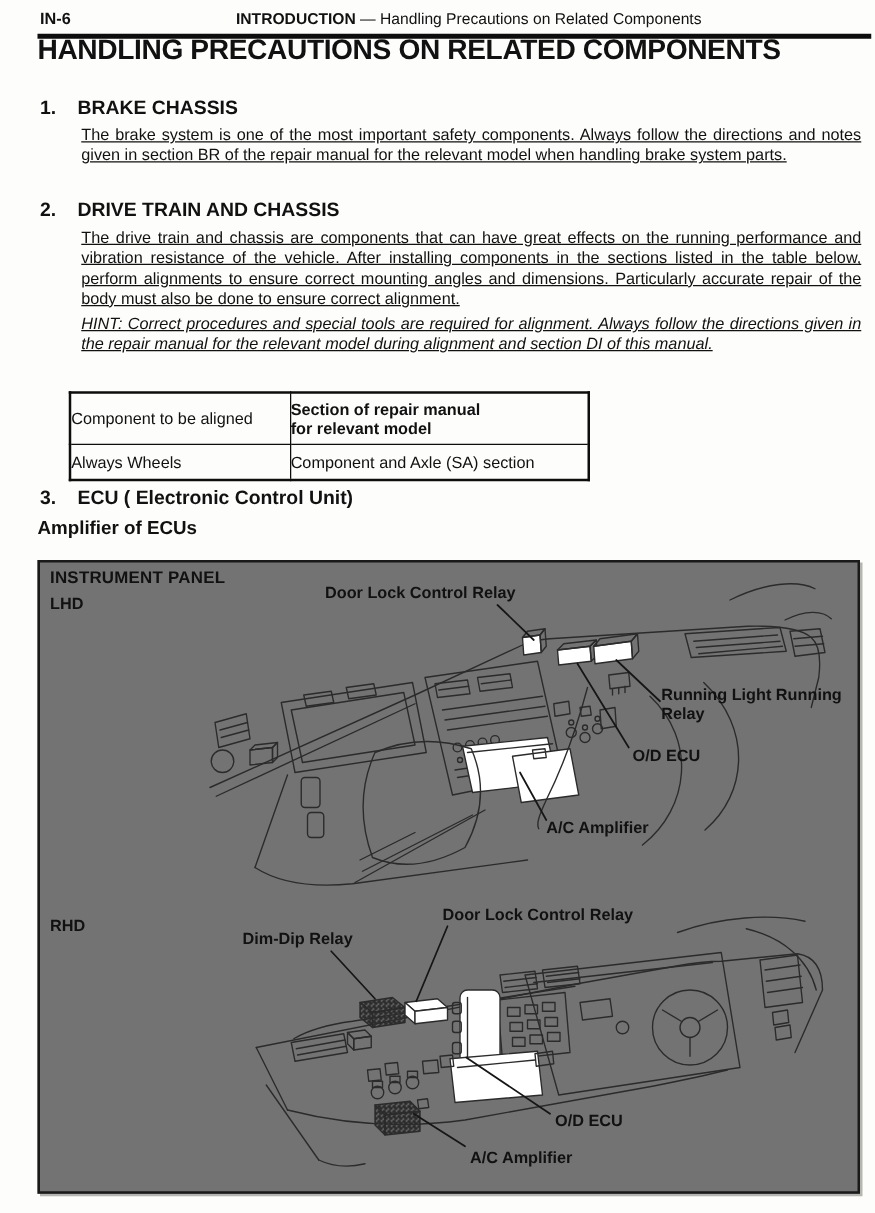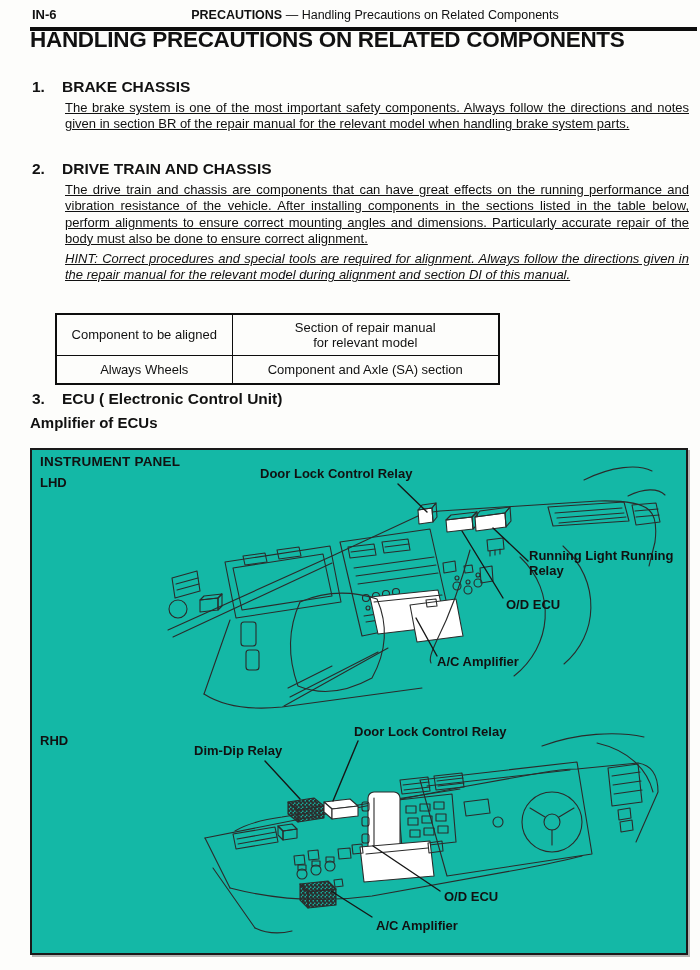--- a/index.html
+++ b/index.html
@@ -30,55 +30,55 @@
     font-size: 13px; line-height: 16.3px;
     text-align: justify;
     text-decoration: underline;
   }
   .hint { font-style: italic; }
 
   
   .align-table { border-collapse: collapse; }
   .align-table td {
     border: 1.5px solid #0d0d0d;
-    text-align: center; vertical-align: middle;
+    vertical-align: middle;
     font-size: 13px;
     margin-left: 12px;
   }
   .align-table { border: 2.5px solid #0d0d0d; }
   .tbl-c1 { width: 176px; }
-  .tbl-c2 { width: 267px; }
+  .tbl-c2 { width: 239px; font-weight: bold; }
   .tbl-head td { height: 41px; }
   .tbl-row  td { height: 29px; }
 
   .locations-head { top: 414px; left: 30px; font-size: 15px; font-weight: bold; }
 
   
   .figure-box {
     top: 448px; left: 30px; width: 658px; height: 507px;
     border: 2px solid #1a1a1a;
-    background: #14b8a6;
+    background: #737373;
     box-shadow: 2px 2px 0 #b5b5b2;
   }
   .fig-label { position: absolute; font-size: 13px; font-weight: bold; line-height: 14.5px; white-space: nowrap; }
   .fig-title { position: absolute; font-size: 13.5px; font-weight: bold; letter-spacing: 0.2px; }
   .fig-svg { position: absolute; top: 0; left: 0; }
   .fig-svg path, .fig-svg polygon, .fig-svg rect, .fig-svg circle, .fig-svg line, .fig-svg polyline {
     fill: none; stroke: #2b2b2b; stroke-width: 1.1; stroke-linecap: round; stroke-linejoin: round;
   }
   .fig-svg .leader { stroke: #161616; stroke-width: 1.4; }
   .fig-svg .stip { fill: url(#stip); }
   .fig-svg .wht  { fill: #ffffff; }
 </style>
 </head>
 <body>
 
 <div class="abs hdr-left">IN-6</div>
 <div class="abs hdr-center">
-  <b>PRECAUTIONS</b><span> — Handling Precautions on Related Components</span>
+  <b>INTRODUCTION</b><span> — Handling Precautions on Related Components</span>
 </div>
 <div class="abs hdr-rule"></div>
 
 <div class="abs page-title">HANDLING PRECAUTIONS ON RELATED COMPONENTS</div>
 
 <div class="abs sec-head" style="top:78px">
   <span class="num">1.</span><span>BRAKE CHASSIS</span>
 </div>
 <div class="abs body-text" style="top:100px">The brake system is one of the most important safety components. Always follow the directions and notes given in section BR of the repair manual for the relevant model when handling brake system parts.</div>
 

